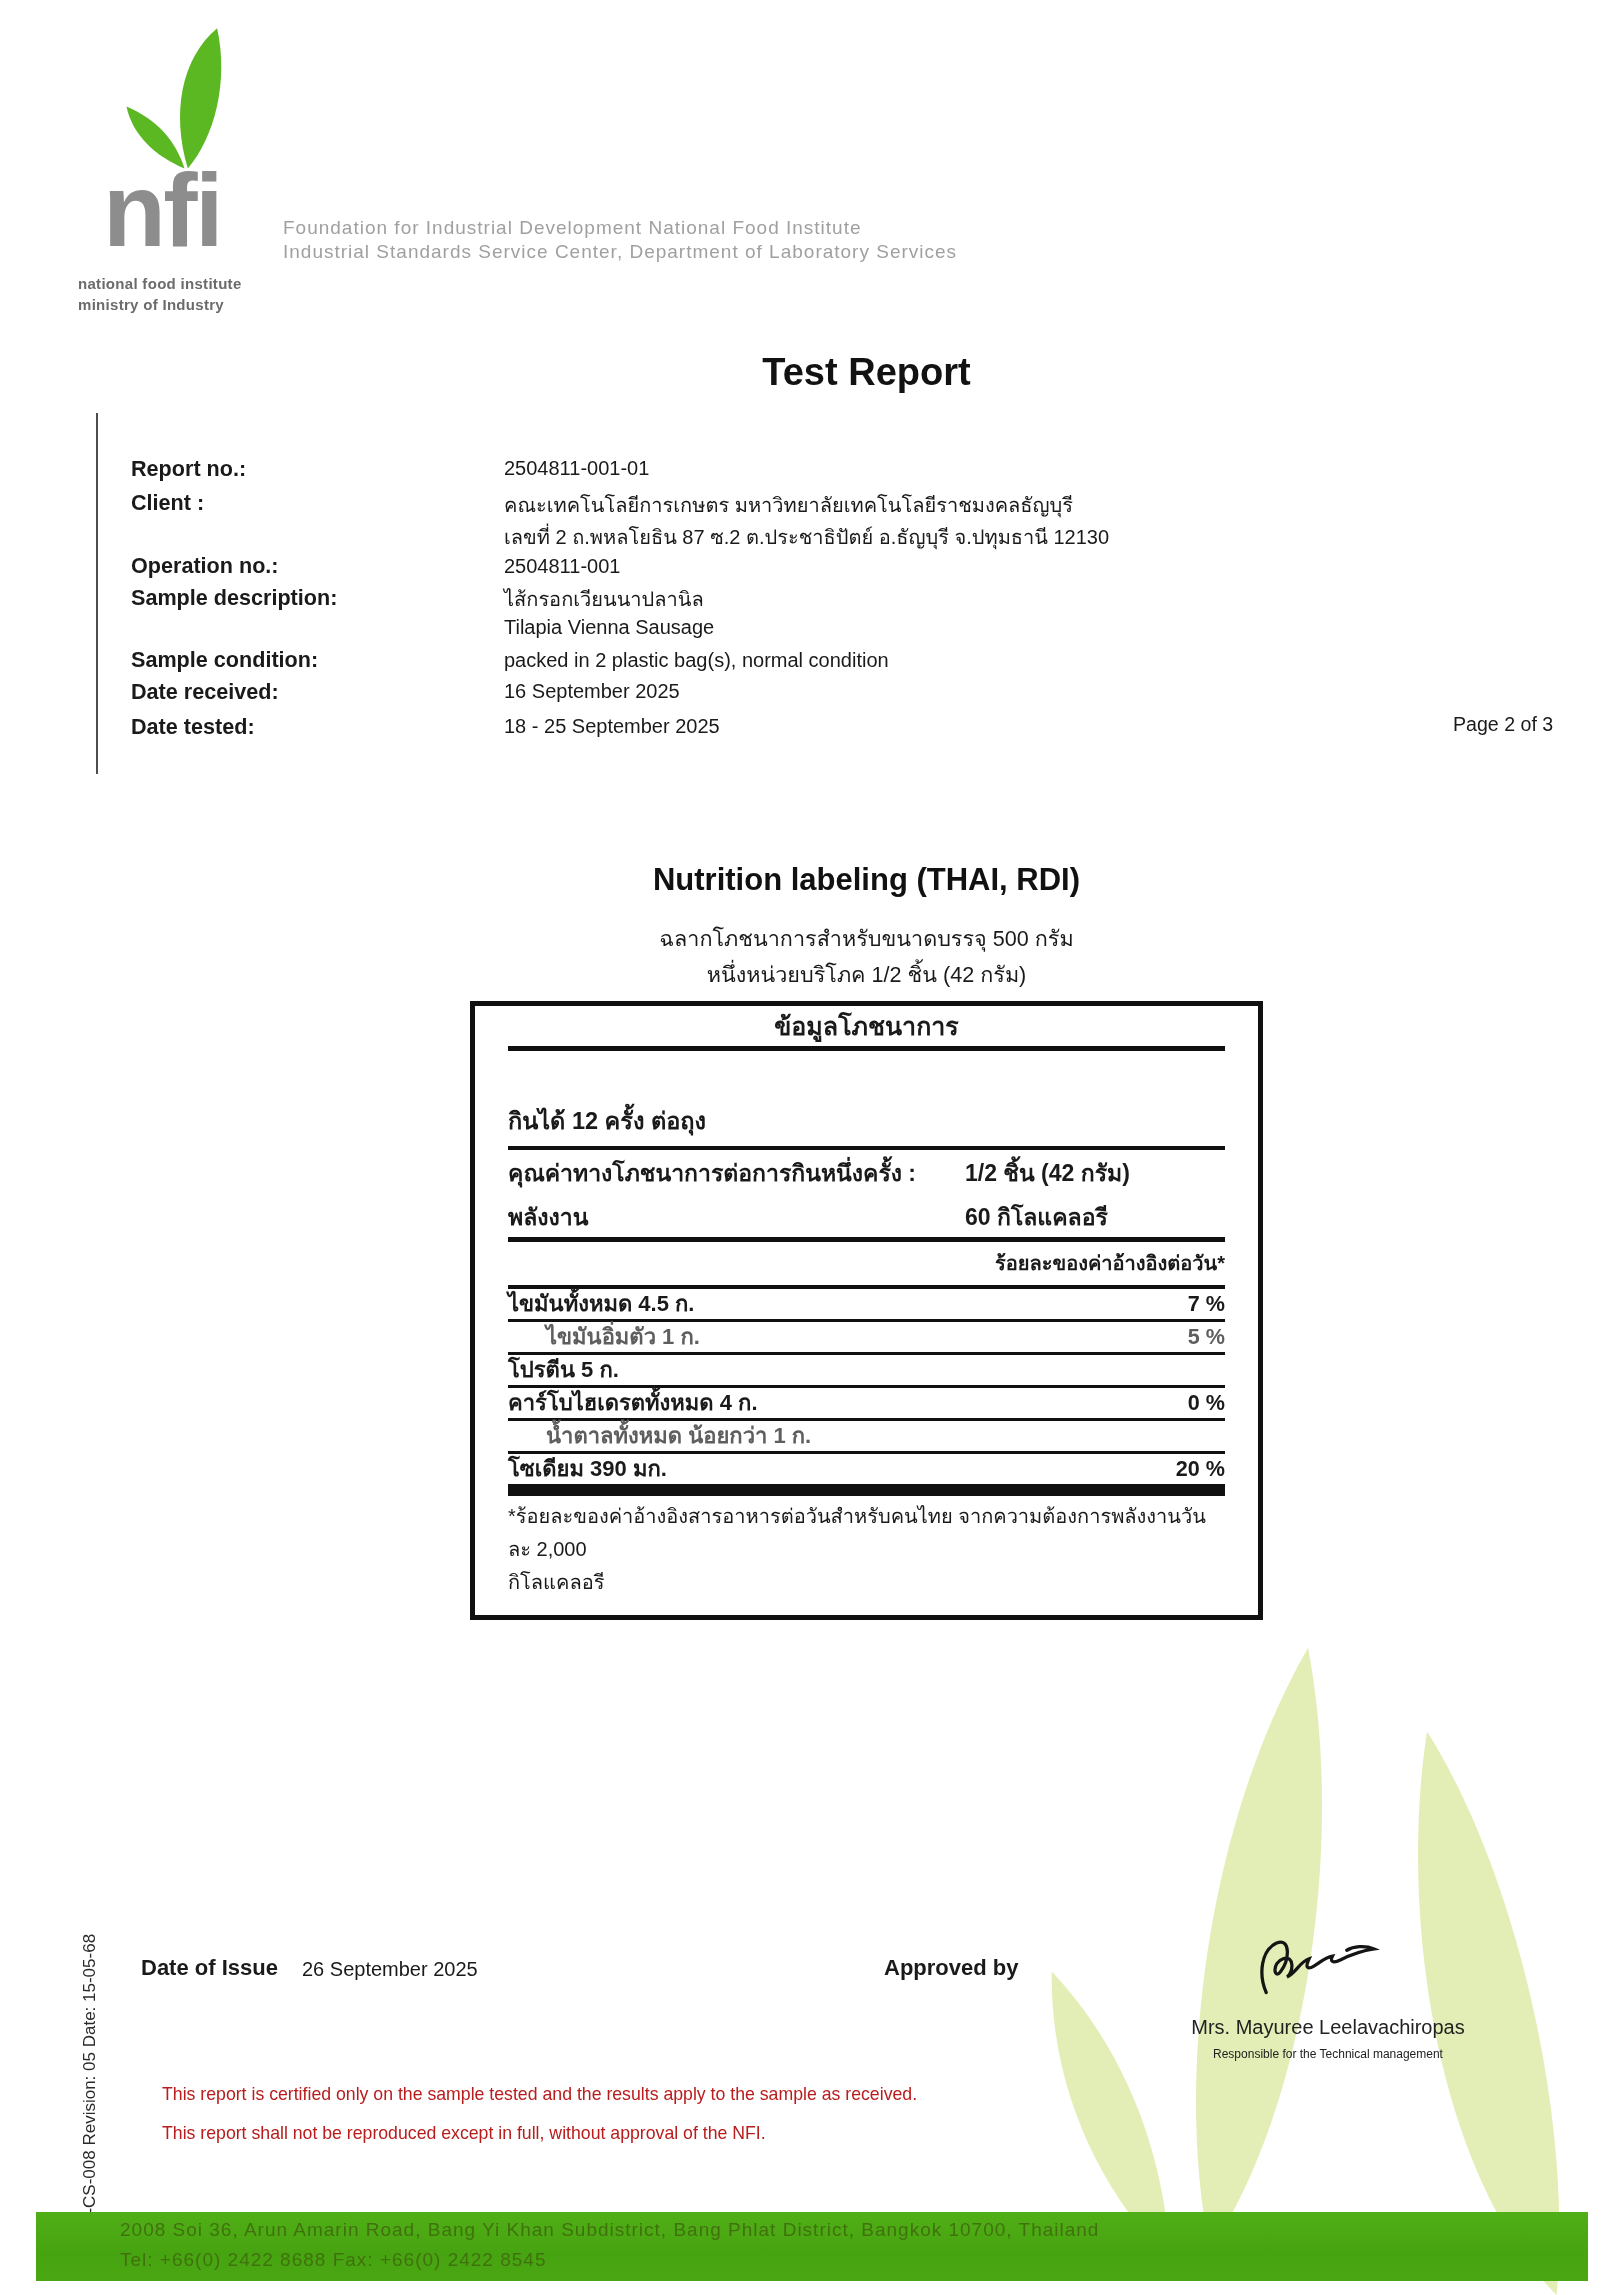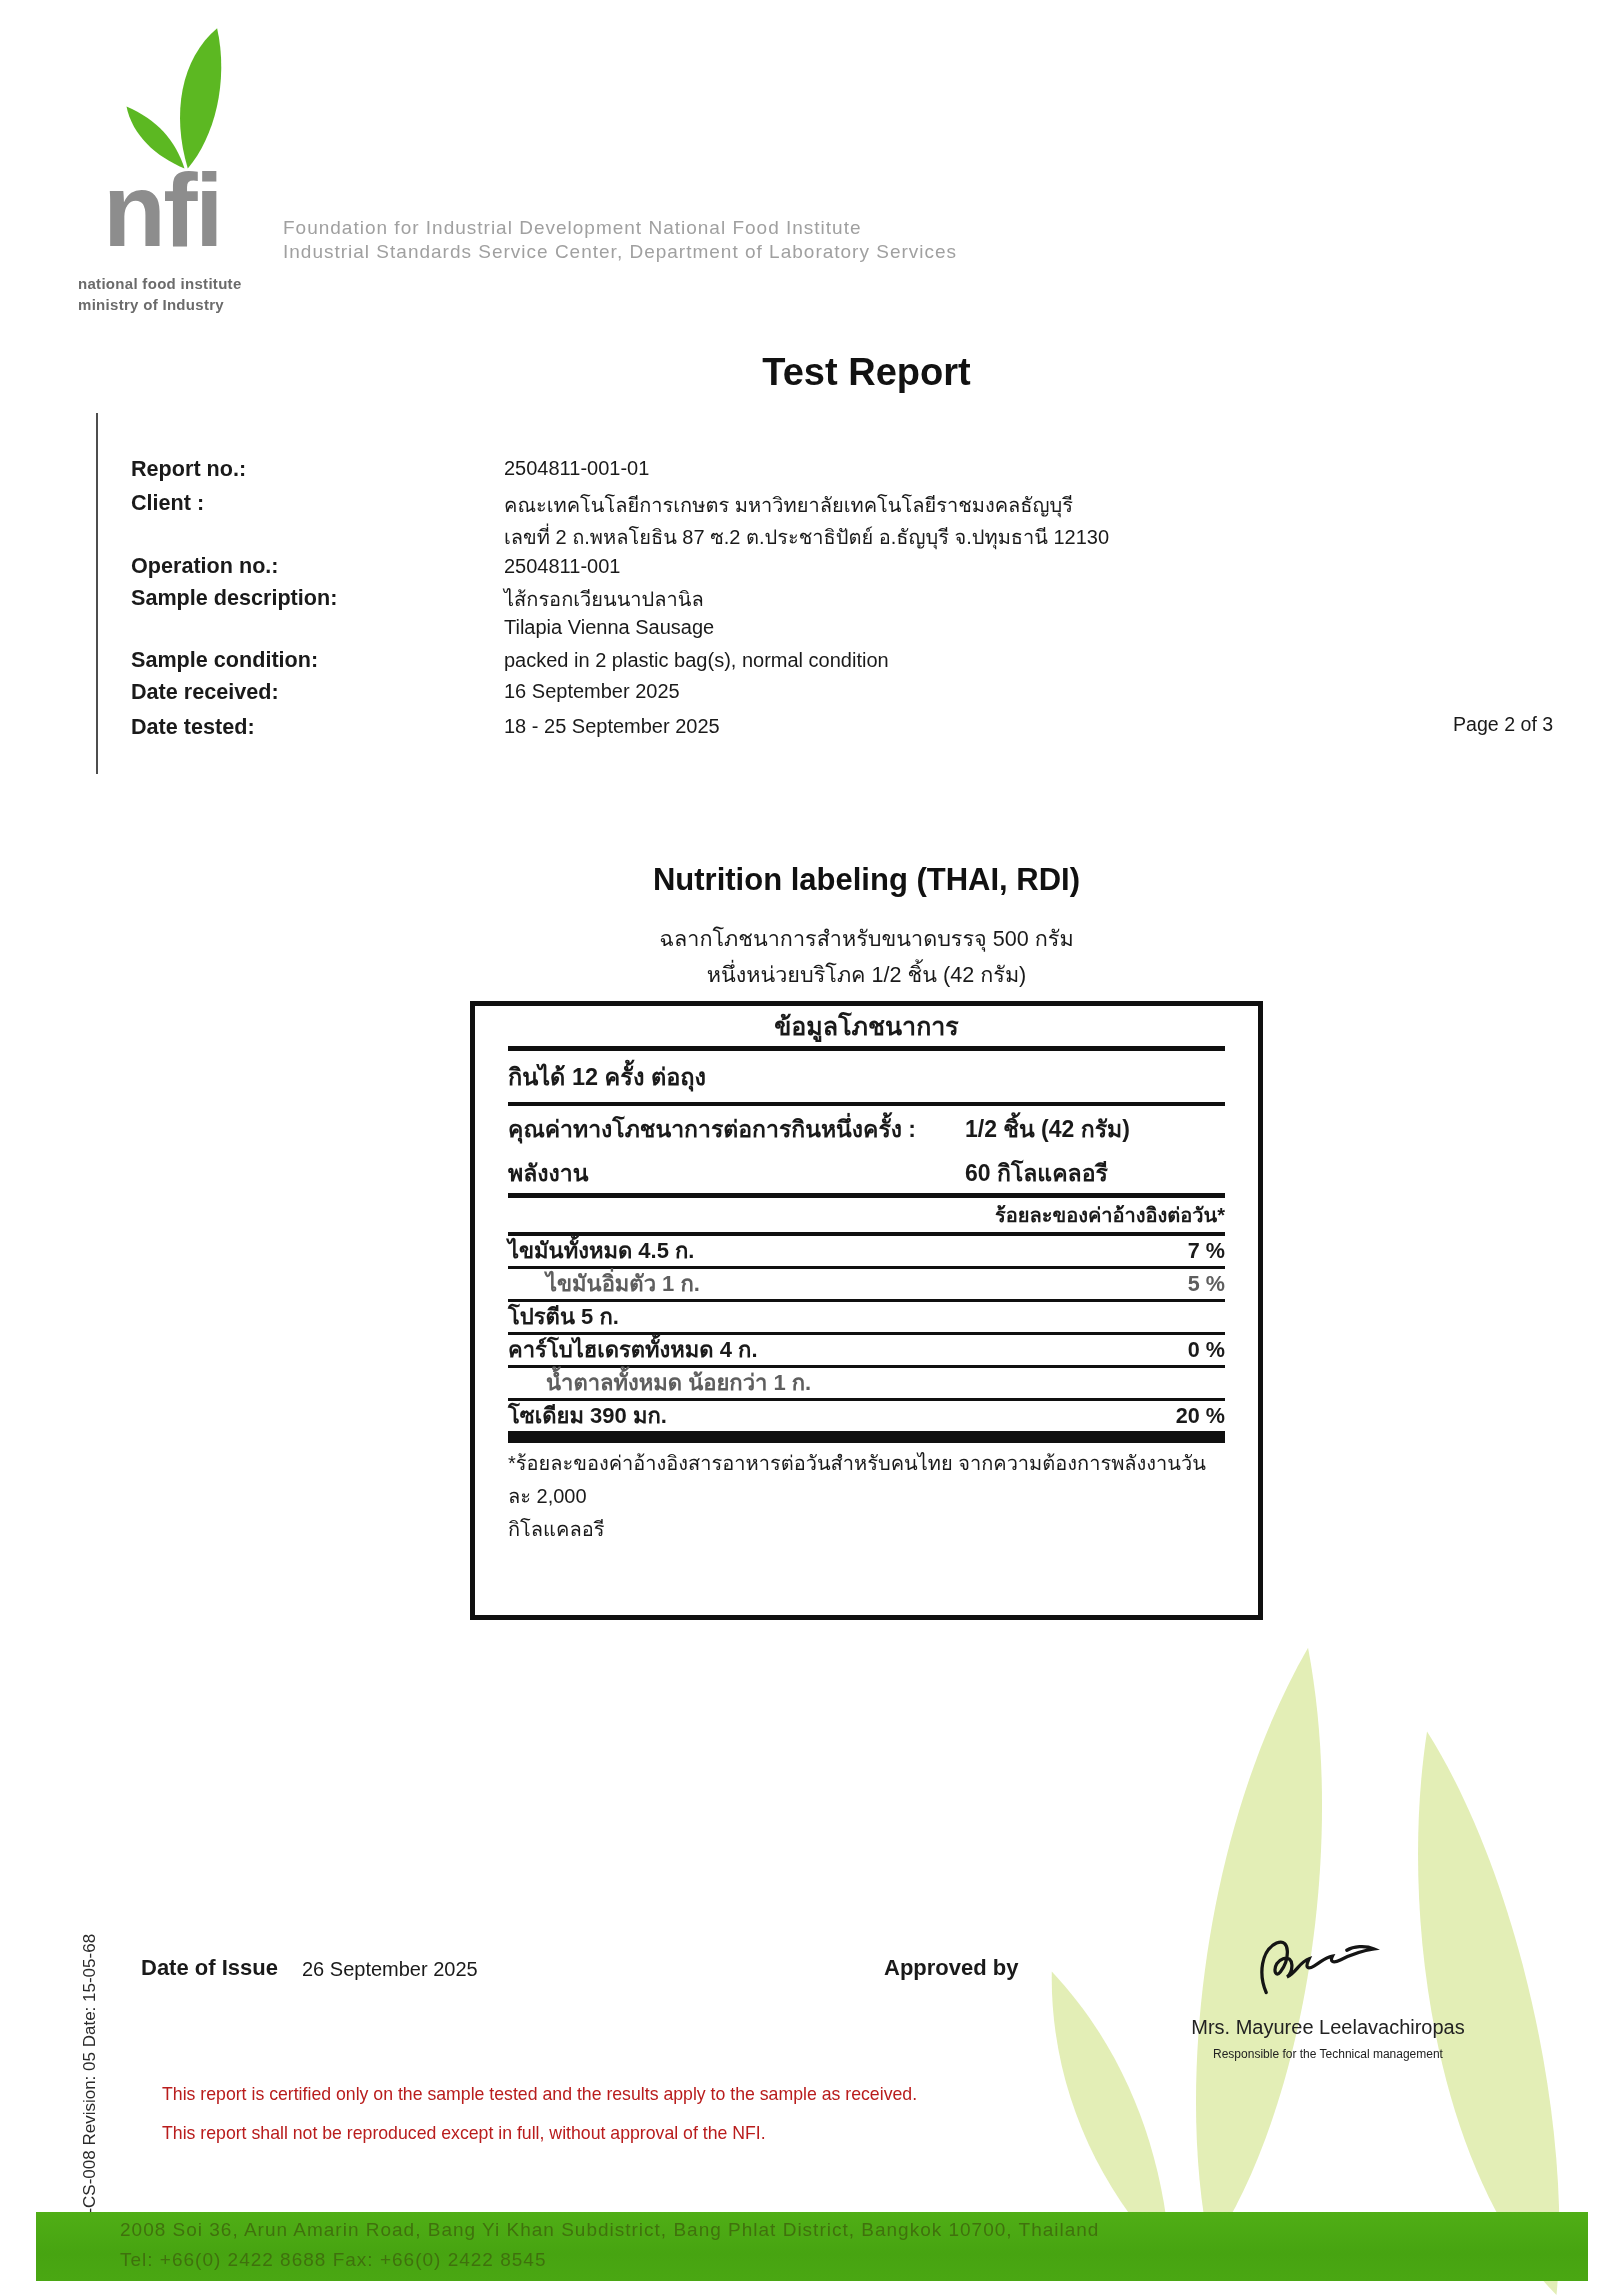--- a/index.html
+++ b/index.html
@@ -51,27 +51,27 @@
   .nfbox {
     left:470px; top:1001px; width:793px; height:619px;
     border:5.2px solid #101010; background:#fff;
   }
   .nf-inner { margin:0 33px; }
   .nf-title { height:40px; display:flex; align-items:center; justify-content:center;
               font-size:25px; font-weight:bold; }
   .hrule  { height:4.6px; background:#101010; }
   .hrule.thin { height:3.9px; }
   .hrule.fat  { height:9.2px; }
-  .nf-servings { height:51px; display:flex; align-items:center; font-size:23.5px; font-weight:bold; }
+  .nf-servings { height:51px; display:flex; align-items:center; font-size:23.5px; font-weight:bold;margin-top:44px; }
   .nf-perserv  { position:relative; height:46px; display:flex; align-items:center;
                  font-size:23px; font-weight:bold; }
   .nf-energy   { position:relative; height:41px; display:flex; align-items:center;
                  font-size:23px; font-weight:bold; }
   .nf-rightcol { position:absolute; left:457px; top:50%; transform:translateY(-50%); white-space:nowrap; }
-  .nf-dvh { height:34px; display:flex; align-items:center; justify-content:flex-end;
+  .nf-dvh { height:43px; display:flex; align-items:center; justify-content:flex-end;
             font-size:20px; font-weight:bold; }
   .nrow { display:flex; justify-content:space-between; align-items:center;
           height:33px; border-bottom:3.9px solid #101010;
           font-size:22px; font-weight:bold; }
   .nrow.last { border-bottom:none; }
   .nrow.sub  { color:#5e5e5e; font-weight:600; }
   .nrow.sub .nname { padding-left:38px; }
   .npct { font-size:21.6px; white-space:nowrap; }
   .nf-foot { padding-top:3.9px; font-size:20px; line-height:33px; }
 

